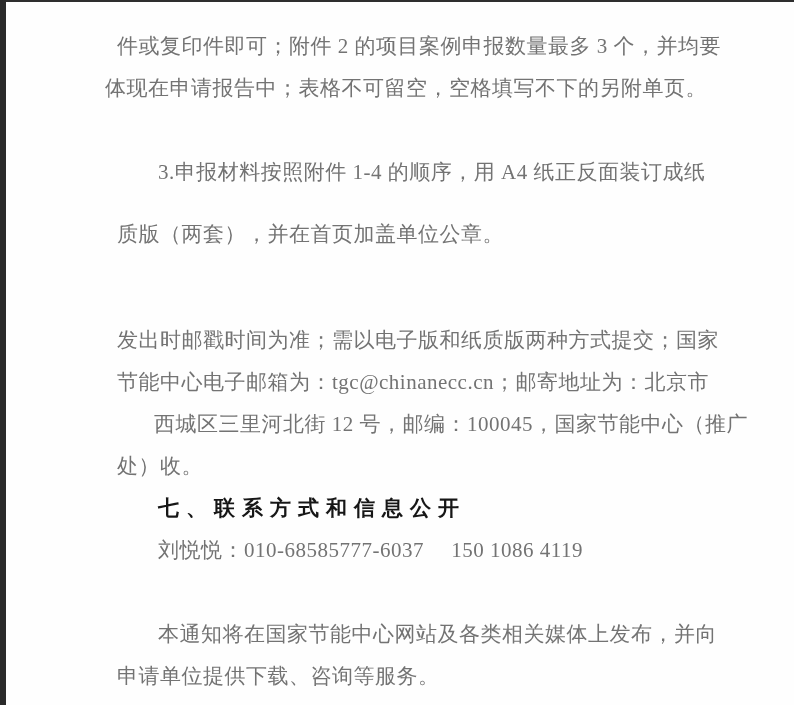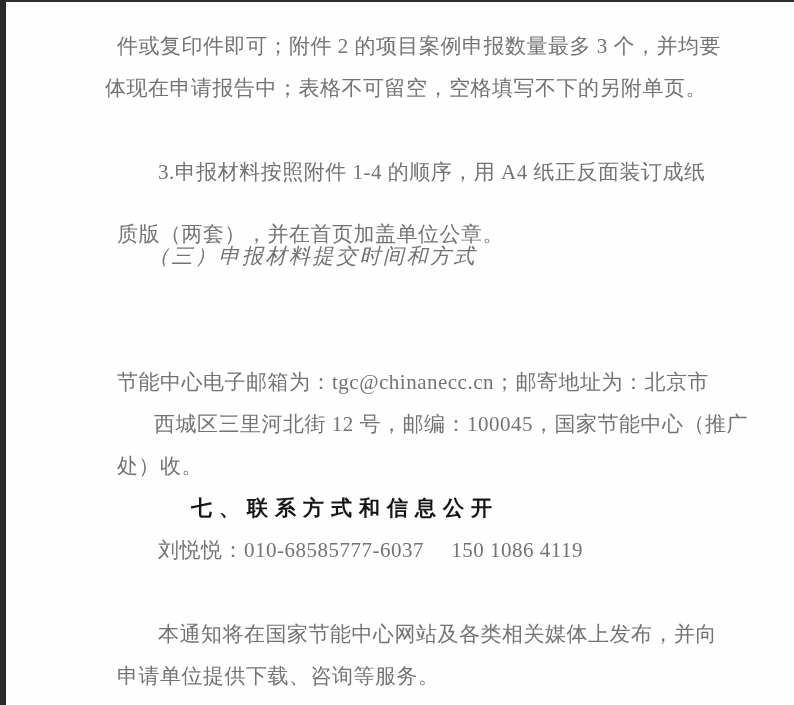--- a/index.html
+++ b/index.html
@@ -49,35 +49,34 @@
   .line.kaiti {
     font-style: italic;
     letter-spacing: 2.5px;
   }
   .line.heading {
     font-family: "Liberation Sans", "DejaVu Sans", sans-serif;
     font-weight: bold;
     font-style: normal;
     letter-spacing: 7px;
     color: #161616;
-    margin-left: 33px;
   }
 </style>
 </head>
 <body>
 
 <div class="page">
   <div class="scan-edge-top"></div>
   <div class="scan-edge-left"></div>
   <div class="text-layer" id="text-layer">
       <div class="line body justify" style="left: 117px; top: 33px; width: 575px;">件或复印件即可；附件 2 的项目案例申报数量最多 3 个，并均要</div>
       <div class="line body" style="left: 105px; top: 75px; text-align: center;">体现在申请报告中；表格不可留空，空格填写不下的另附单页。</div>
       <div class="line body justify" style="left: 158px; top: 159px; width: 534px;">3.申报材料按照附件 1-4 的顺序，用 A4 纸正反面装订成纸</div>
       <div class="line body" style="left: 117px; top: 201px; margin-top: 20px;">质版（两套），并在首页加盖单位公章。</div>
-      <div class="line kaiti" style="left: 148px; top: 243px;">（三）申报材料提交时间和方式</div>
+      <div class="line body justify" style="left: 117px; top: 327px; width: 575px;">发出时邮戳时间为准；需以电子版和纸质版两种方式提交；国家</div>
       <div class="line body justify" style="left: 117px; top: 369px; width: 575px;">节能中心电子邮箱为：tgc@chinanecc.cn；邮寄地址为：北京市</div>
       <div class="line body justify" style="left: 117px; top: 411px; width: 575px; margin-left: 37px;">西城区三里河北街 12 号，邮编：100045，国家节能中心（推广</div>
       <div class="line body" style="left: 117px; top: 453px;">处）收。</div>
       <div class="line heading" style="left: 158px; top: 495px;">七、联系方式和信息公开</div>
       <div class="line body" style="left: 158px; top: 537px;">刘悦悦：010-68585777-6037　 150 1086 4119</div>
       <div class="line body justify" style="left: 158px; top: 621px; width: 534px;">本通知将在国家节能中心网站及各类相关媒体上发布，并向</div>
       <div class="line body" style="left: 117px; top: 663px;">申请单位提供下载、咨询等服务。</div>
     </div>
 </div>
 

